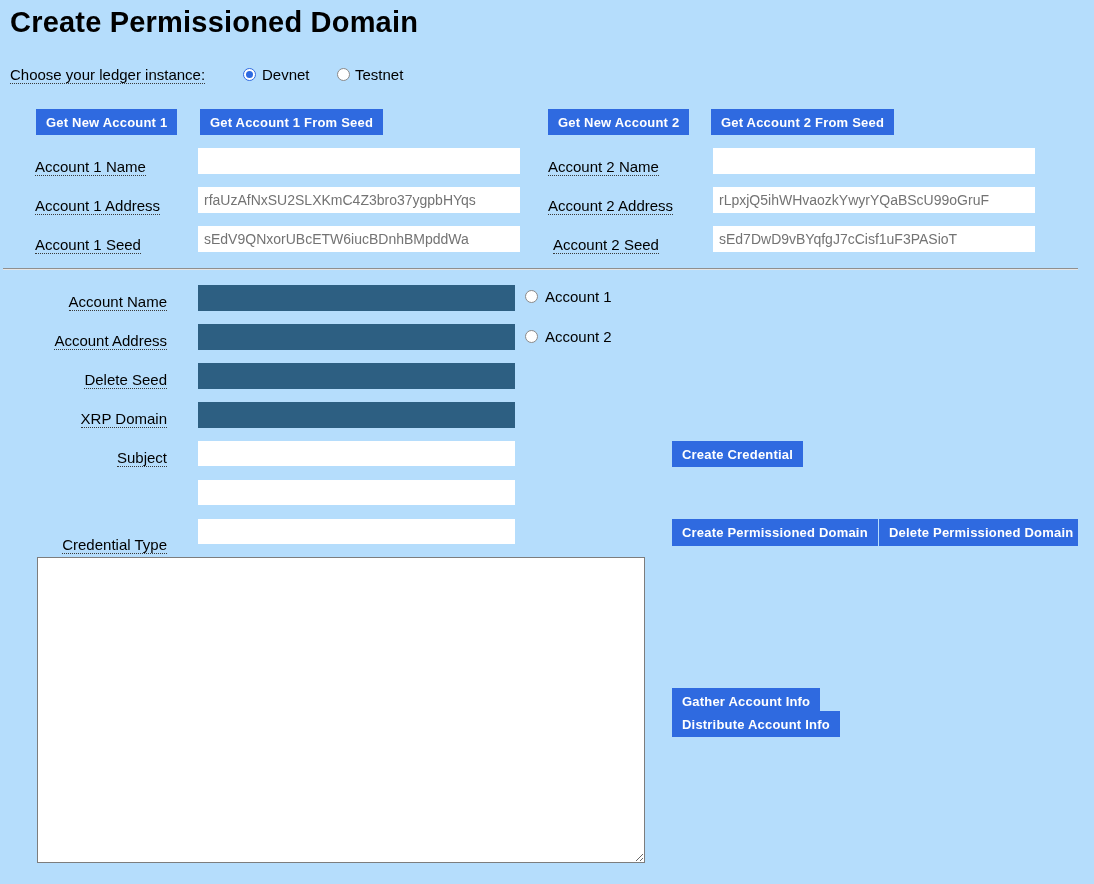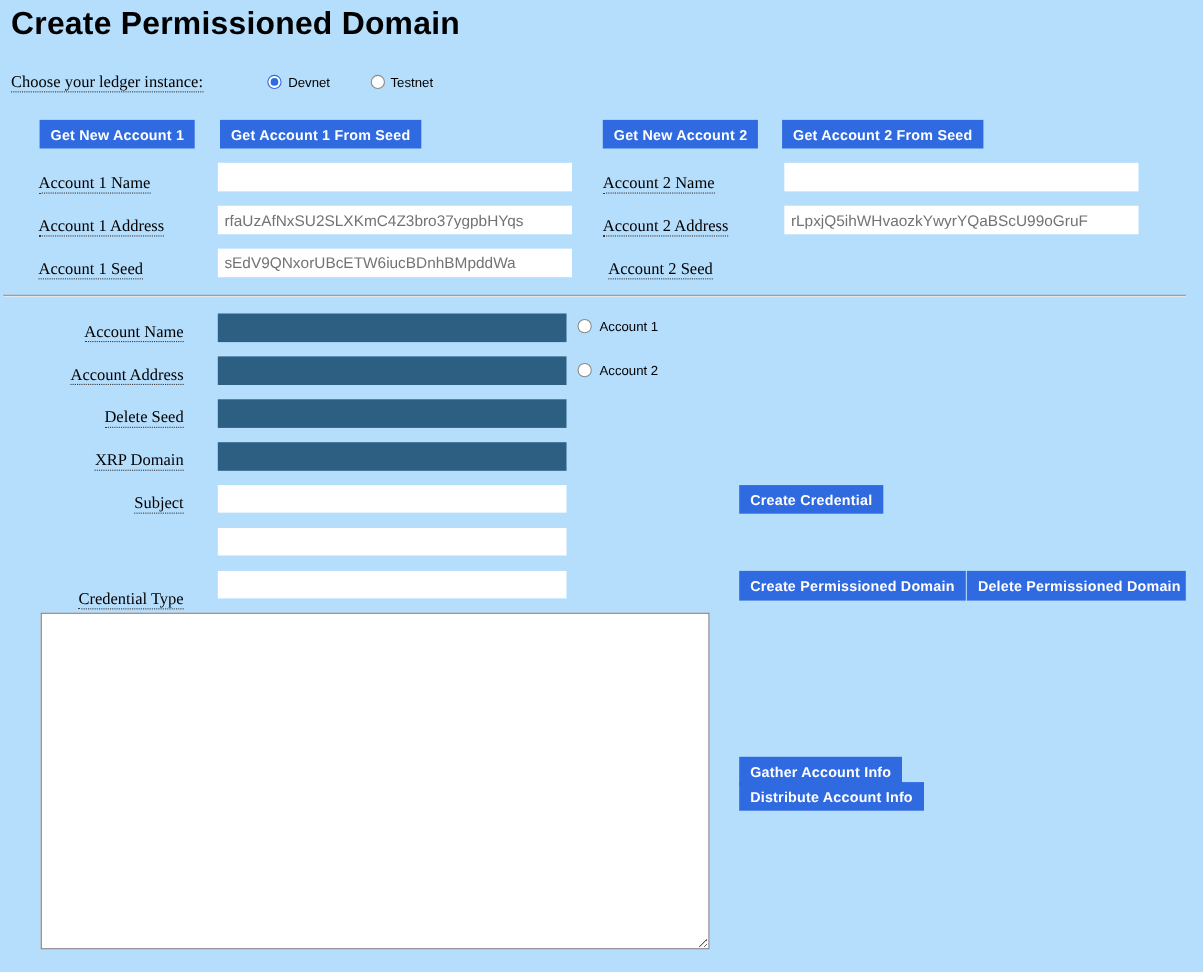--- a/index.html
+++ b/index.html
@@ -27,21 +27,20 @@
   .lbl {
     position: absolute;
     font-size: 15px;
     line-height: 18px;
     color: #000;
     white-space: nowrap;
   }
   .lbl .u, .u {
     border-bottom: 1px dotted #3a3a3a;
     padding-bottom: 0px;
-    font-family: Liberation Serif, serif;
   }
   .lbl-right {
     left: 0; width: 167px;
     text-align: right;
   }
   .btn {
     position: absolute;
     height: 26px;
     background: #2f6ae0;
     color: #fff;
@@ -96,21 +95,21 @@
   .radio.checked::after {
     content: "";
     position: absolute;
     left: 2px; top: 2px;
     width: 7px; height: 7px;
     border-radius: 50%;
     background: #2f6ae0;
   }
   .radio-label {
     position: absolute;
-    font-size: 12px;
+    font-size: 15px;
     line-height: 18px;
     cursor: pointer;
     white-space: nowrap;
   }
   hr.divider {
     position: absolute;
     left: 3px; top: 268px;
     width: 1088px;
     margin: 0;
     height: 0;
@@ -157,20 +156,21 @@
   <span class="lbl" style="left:35px; top:197px;"><span class="u">Account 1 Address</span></span>
   <input class="txt-input" style="left: 198px; top: 187px;" value="rfaUzAfNxSU2SLXKmC4Z3bro37ygpbHYqs">
   <span class="lbl" style="left:35px; top:236px;"><span class="u">Account 1 Seed</span></span>
   <input class="txt-input" style="left: 198px; top: 226px;" value="sEdV9QNxorUBcETW6iucBDnhBMpddWa">
 
   <span class="lbl" style="left:548px; top:158px;"><span class="u">Account 2 Name</span></span>
   <input class="txt-input" style="left: 713px; top: 148px;" value="">
   <span class="lbl" style="left:548px; top:197px;"><span class="u">Account 2 Address</span></span>
   <input class="txt-input" style="left: 713px; top: 187px;" value="rLpxjQ5ihWHvaozkYwyrYQaBScU99oGruF">
   <span class="lbl" style="left:553px; top:236px;"><span class="u">Account 2 Seed</span></span>
+  <input class="txt-input" style="left: 713px; top: 226px;" value="sEd7DwD9vBYqfgJ7cCisf1uF3PASioT">
 
   <hr class="divider">
 
   <span class="lbl lbl-right" style="top:293px;"><span class="u">Account Name</span></span>
   <input class="dark-input" style="left: 198px; top: 285px;" value="">
   <span class="lbl lbl-right" style="top:332px;"><span class="u">Account Address</span></span>
   <input class="dark-input" style="left: 198px; top: 324px;" value="">
   <span class="lbl lbl-right" style="top:371px;"><span class="u">Delete Seed</span></span>
   <input class="dark-input" style="left: 198px; top: 363px;" value="">
   <span class="lbl lbl-right" style="top:410px;"><span class="u">XRP Domain</span></span>

